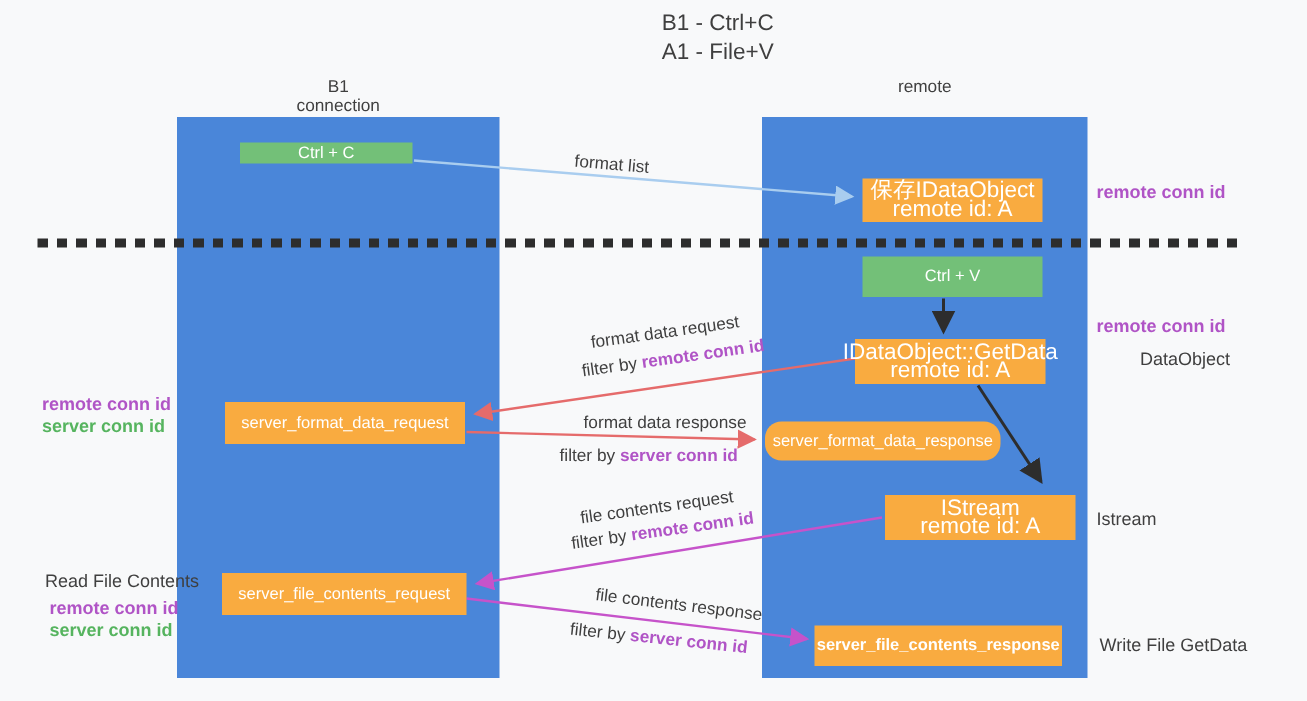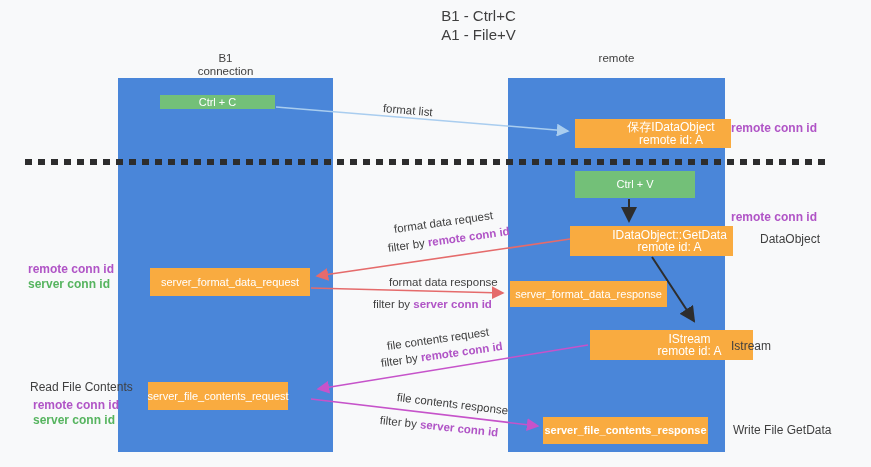--- a/index.html
+++ b/index.html
@@ -7,21 +7,21 @@
   .abs{position:absolute;}
   .title{top:6px;left:0;width:100%;text-align:center;font-size:15px;line-height:19px;color:#3f3f3f;padding-left:43px;}
   .lane-header{top:52px;text-align:center;font-size:11.5px;line-height:12.5px;color:#3f3f3f;}
   .lane{top:78px;height:374px;background:#4a86d9;}
   .lane-left{left:118px;width:215px;}
   .lane-right{left:508px;width:217px;}
   .node{display:flex;flex-direction:column;align-items:center;justify-content:center;
         color:#fff;text-align:center;font-size:11px;line-height:13px;}
   .green{background:#73c078;}
   .orange{background:#f9ab40;}
-  .two-line{font-size:12px;line-height:12.5px;padding-left:36px;}
+  .two-line{font-size:15px;line-height:12.5px;}
   .divider{left:25px;top:159px;width:805px;height:6px;
     background:repeating-linear-gradient(90deg,#2d2d2d 0 7px,transparent 7px 13px);}
   .ann{font-size:12px;white-space:nowrap;}
   .purple{color:#b054c6;font-weight:bold;}
   .greentxt{color:#56b45f;font-weight:bold;}
   .dark{color:#3f3f3f;font-weight:normal;}
   .flow{font-size:11.5px;color:#3f3f3f;white-space:nowrap;transform-origin:left center;}
   .flow b{font-weight:bold;}
   svg.overlay{position:absolute;left:0;top:0;width:871px;height:467px;pointer-events:none;}
 </style>
@@ -87,30 +87,30 @@
 
   <div class="abs node orange two-line" style="left:570px;top:226px;width:127px;height:30px;">
     <div>IDataObject::GetData</div>
     <div>remote id: A</div>
   </div>
 
   <div class="abs node orange" style="left:150px;top:268px;width:160px;height:28px;">
     <div>server_format_data_request</div>
   </div>
 
-  <div class="abs node orange" style="left:510px;top:281px;width:157px;height:26px;">
+  <div class="abs node orange" style="left:510px;top:281px;width:157px;height:26px;border-radius:11px;">
     <div>server_format_data_response</div>
   </div>
 
   <div class="abs node orange two-line" style="left:590px;top:330px;width:127px;height:30px;">
     <div>IStream</div>
     <div>remote id: A</div>
   </div>
 
-  <div class="abs node orange" style="left:148px;top:382px;width:140px;height:28px;">
+  <div class="abs node orange" style="left:148px;top:382px;width:163px;height:28px;">
     <div>server_file_contents_request</div>
   </div>
 
   <div class="abs node orange" style="left:543px;top:417px;width:165px;height:27px;font-weight:bold;">
     <div>server_file_contents_response</div>
   </div>
 
   <div class="abs ann purple" style="left:731px;top:121px;">remote conn id</div>
   <div class="abs ann purple" style="left:731px;top:210px;">remote conn id</div>
   <div class="abs ann dark" style="left:731px;top:232px;margin-left:29px;">DataObject</div>

